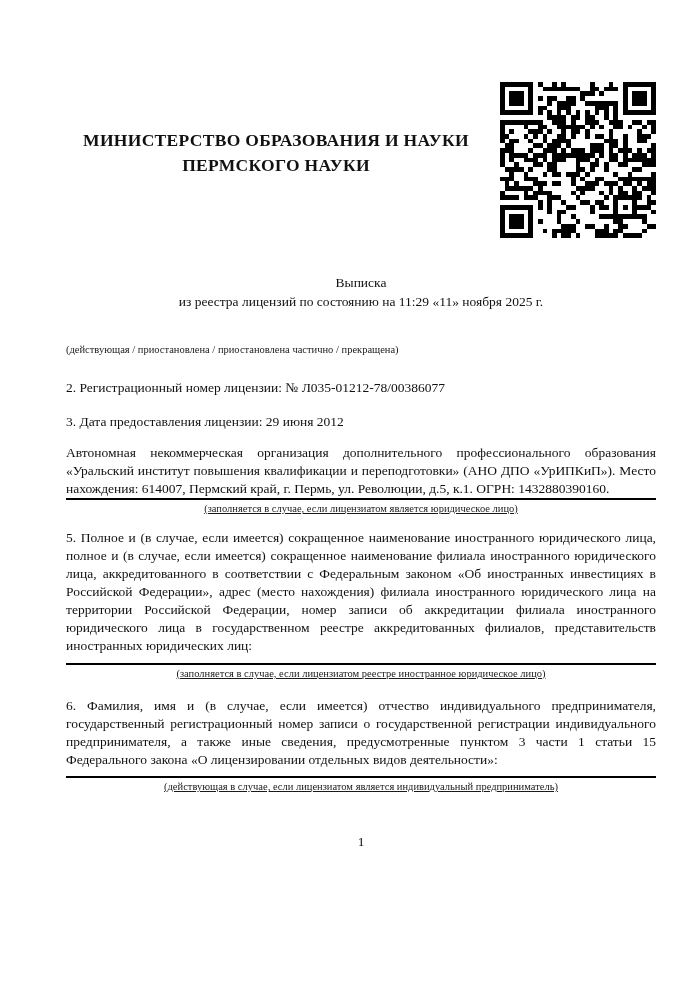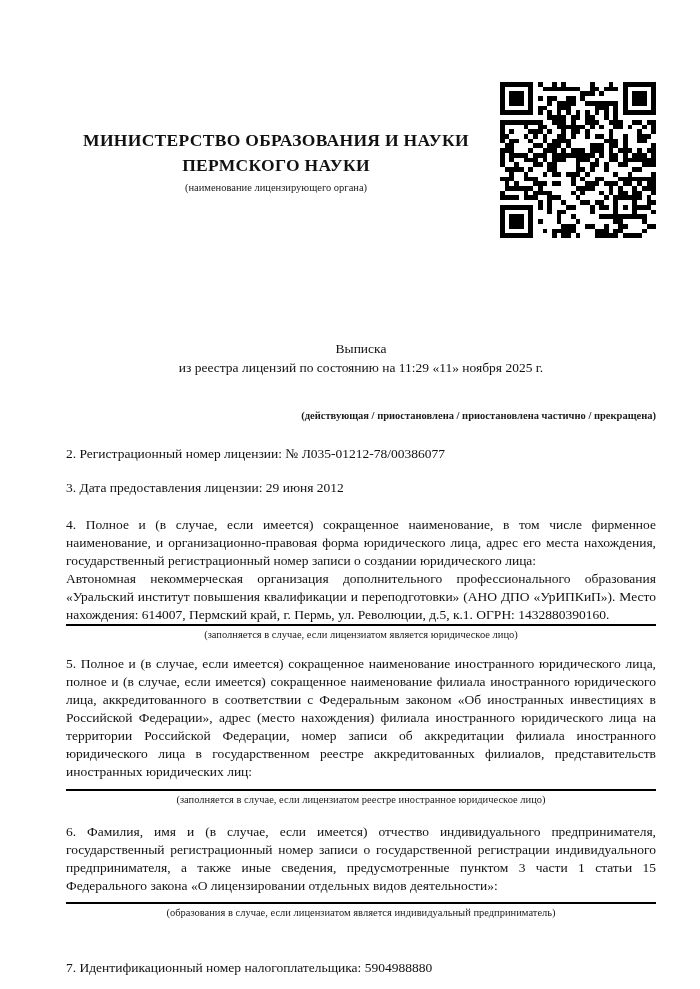--- a/index.html
+++ b/index.html
@@ -25,56 +25,56 @@
     letter-spacing: 0.3px;
   }
   .small-caption { font-size: 10.5px; line-height: 14px; color: #1a1a1a; }
   .ministry-caption { margin-top: 3px; }
   .qr-box { width: 156px; height: 156px; flex: 0 0 auto; }
   .qr-box svg { display: block; }
   .doc-title {
     text-align: center;
     font-size: 13.5px;
     line-height: 18.5px;
-    margin-top: 102px;
+    margin-top: 36px;
   }
   .items { margin-top: 30px; font-size: 13.5px; }
   .item p { margin: 0; line-height: 18px; }
   .just { text-align: justify; }
-  .center { text-align: right; font-weight: bold; }
+  .center { text-align: left; }
   .fill-caption {
     border-top: 2px solid #000000;
     text-align: center;
     font-size: 10.5px;
     line-height: 14px;
     padding-top: 2px;
     color: #1a1a1a;
+    text-decoration: underline;
   }
   .item-1 { margin-bottom: 20px; }
   .item-2 { margin-bottom: 16px; }
-  .item-3 { margin-bottom: 19px; }
+  .item-3 { margin-bottom: 13px; }
   .item-4 { margin-bottom: 13px; }
   .item-5 { margin-bottom: 16px; }
   .item-6 { margin-bottom: 39px; }
   .blank-8 { height: 8px; }
   .blank-7 { height: 7px; }
   .page-number { text-align: center; font-size: 13.5px; line-height: 18px; margin-top: 14px; }
 </style>
 </head>
 <body>
 
 <div class="page">
 
   <div class="header">
     <div class="header-left">
       <div class="ministry">
         <div>МИНИСТЕРСТВО ОБРАЗОВАНИЯ И НАУКИ</div>
         <div>ПЕРМСКОГО НАУКИ</div>
       </div>
-      <div class="small-caption ministry-caption">(наименование лицензирующего органа)</div>
     </div>
     <div class="qr-box">
       <svg id="qr-svg" viewBox="0 0 33 33" width="156" height="156" shape-rendering="crispEdges" aria-hidden="true">
           <rect x="0" y="0" width="1" height="1" fill="#000"></rect>
           <rect x="1" y="0" width="1" height="1" fill="#000"></rect>
           <rect x="2" y="0" width="1" height="1" fill="#000"></rect>
           <rect x="3" y="0" width="1" height="1" fill="#000"></rect>
           <rect x="4" y="0" width="1" height="1" fill="#000"></rect>
           <rect x="5" y="0" width="1" height="1" fill="#000"></rect>
           <rect x="6" y="0" width="1" height="1" fill="#000"></rect>
@@ -634,38 +634,34 @@
 
     <div class="item item-2">
       <p>2. Регистрационный номер лицензии: № Л035-01212-78/00386077</p>
     </div>
 
     <div class="item item-3">
       <p>3. Дата предоставления лицензии: 29 июня 2012</p>
     </div>
 
     <div class="item item-4">
-      <p class="just">4. Полное и (в случае, если имеется) сокращенное наименование, в том числе фирменное наименование, и организационно-правовая форма юридического лица, адрес его места нахождения, государственный регистрационный номер записи о создании юридического лица:</p>
       <p class="just">Автономная некоммерческая организация дополнительного профессионального образования «Уральский институт повышения квалификации и переподготовки» (АНО ДПО «УрИПКиП»). Место нахождения: 614007, Пермский край, г. Пермь, ул. Революции, д.5, к.1. ОГРН: 1432880390160.</p>
       <div class="fill-caption">(заполняется в случае, если лицензиатом является юридическое лицо)</div>
     </div>
 
     <div class="item item-5">
       <p class="just">5. Полное и (в случае, если имеется) сокращенное наименование иностранного юридического лица, полное и (в случае, если имеется) сокращенное наименование филиала иностранного юридического лица, аккредитованного в соответствии с Федеральным законом «Об иностранных инвестициях в Российской Федерации», адрес (место нахождения) филиала иностранного юридического лица на территории Российской Федерации, номер записи об аккредитации филиала иностранного юридического лица в государственном реестре аккредитованных филиалов, представительств иностранных юридических лиц:</p>
       <div class="blank-8"></div>
       <div class="fill-caption">(заполняется в случае, если лицензиатом реестре иностранное юридическое лицо)</div>
     </div>
 
     <div class="item item-6">
       <p class="just">6. Фамилия, имя и (в случае, если имеется) отчество индивидуального предпринимателя, государственный регистрационный номер записи о государственной регистрации индивидуального предпринимателя, а также иные сведения, предусмотренные пунктом 3 части 1 статьи 15 Федерального закона «О лицензировании отдельных видов деятельности»:</p>
       <div class="blank-7"></div>
-      <div class="fill-caption">(образования в случае, если лицензиатом является индивидуальный предприниматель)</div>
-    </div>
-
-    <div class="item item-7">
-      <p>7. Идентификационный номер налогоплательщика: 5904988880</p>
-    </div>
+      <div class="fill-caption">(действующая в случае, если лицензиатом является индивидуальный предприниматель)</div>
+    </div>
+
 
   </div>
 
   <div class="page-number">1</div>
 
 </div>
 
 </body></html>

